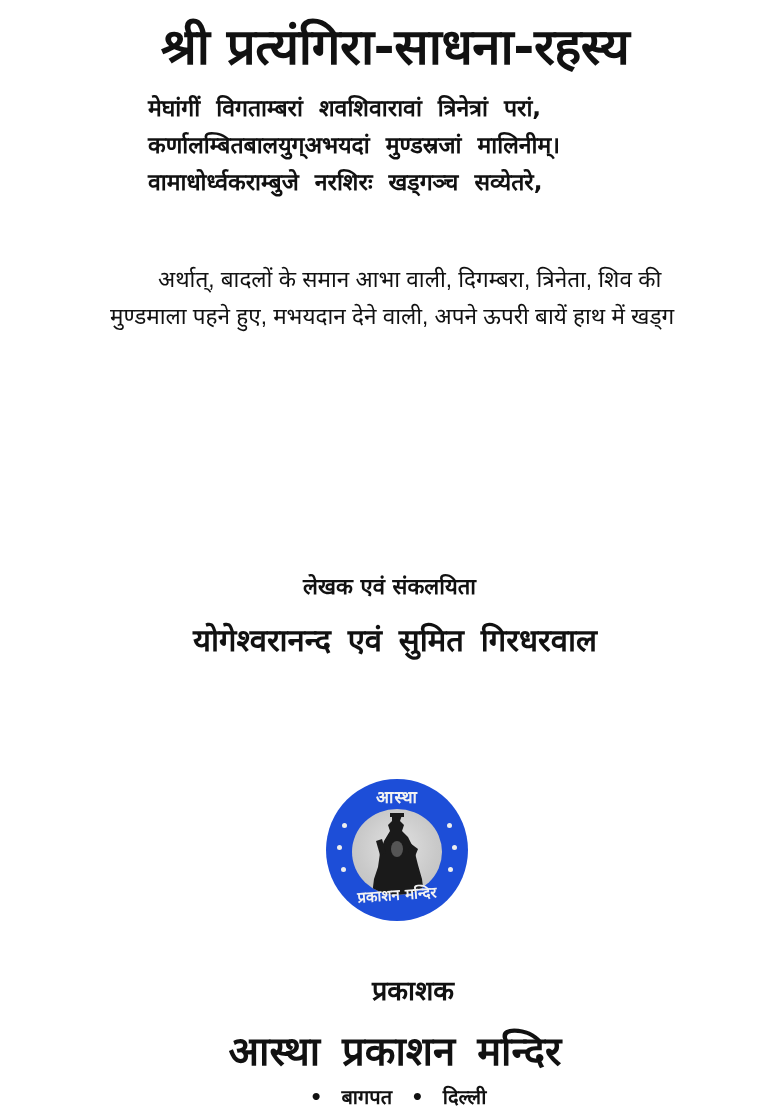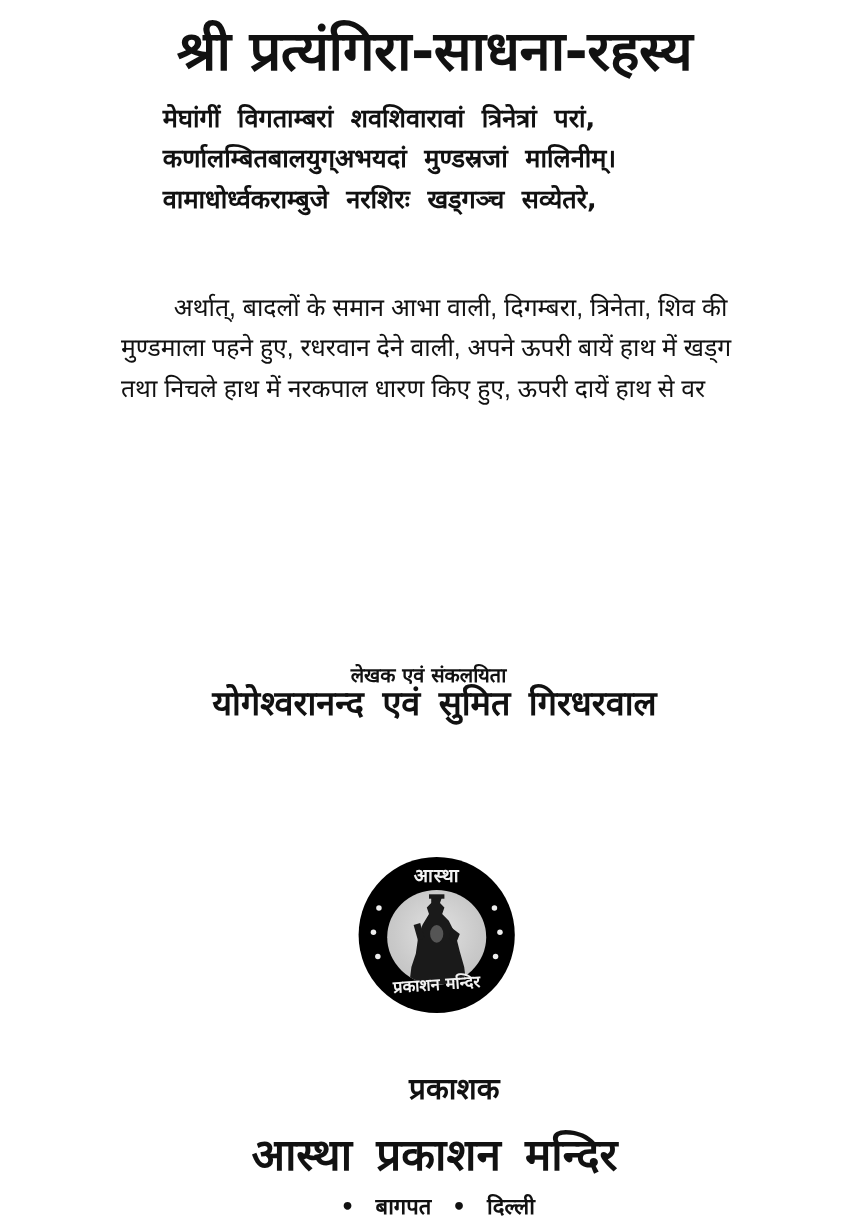--- a/index.html
+++ b/index.html
@@ -66,43 +66,42 @@
       overflow: visible;
     }
     .para .line.indent {
       padding-left: 48px;
     }
     .author-label {
       position: absolute;
       left: 0; top: 560px;
       width: 779px;
       text-align: center;
-      font-size: 18px;
+      font-size: 22px;
       font-weight: bold;
       line-height: 30px;
-      margin-top: 28px;
     }
     .author-names {
       position: absolute;
       left: 0; top: 606px;
       width: 790px;
       text-align: center;
       font-size: 31px;
       font-weight: bold;
       line-height: 44px;
       word-spacing: 6px;
     }
     .logo {
       position: absolute;
       left: 326px;
       top: 767px;
       width: 142px;
       height: 142px;
       border-radius: 50%;
-      background: #000000;
+      background: #1d4ed8;
     }
     .logo-inner {
       position: absolute;
       left: 26px; top: 30px;
       width: 90px; height: 86px;
       border-radius: 50%;
       background: radial-gradient(circle at 50% 45%, #e2e2e2 0%, #c9c9c9 60%, #bdbdbd 100%);
       overflow: hidden;
     }
     .logo-top-text {
@@ -173,22 +172,21 @@
   <div class="title">श्री प्रत्यंगिरा-साधना-रहस्य</div>
 
   <div class="verse">
     <div class="verse-line">मेघांगीं विगताम्बरां शवशिवारावां त्रिनेत्रां परां,</div>
     <div class="verse-line">कर्णालम्बितबालयुग्अभयदां मुण्डस्रजां मालिनीम्।</div>
     <div class="verse-line">वामाधोर्ध्वकराम्बुजे नरशिरः खड्गञ्च सव्येतरे,</div>
   </div>
 
   <div class="para">
     <span class="line indent">अर्थात्, बादलों के समान आभा वाली, दिगम्बरा, त्रिनेता, शिव की</span>
-    <span class="line">मुण्डमाला पहने हुए, रधरवान देने वाली, अपने ऊपरी बायें हाथ में खड्ग</span>
-    <span class="line">तथा निचले हाथ में नरकपाल धारण किए हुए, ऊपरी दायें हाथ से वर</span>
+    <span class="line">मुण्डमाला पहने हुए, मभयदान देने वाली, अपने ऊपरी बायें हाथ में खड्ग</span>
   </div>
 
   <div class="author-label">लेखक एवं संकलयिता</div>
   <div class="author-names">योगेश्वरानन्द एवं सुमित गिरधरवाल</div>
 
   <div class="logo">
     <div class="logo-top-text">आस्था</div>
     <span class="logo-dot" style="left:16px;top:44px;"></span>
     <span class="logo-dot" style="left:11px;top:66px;"></span>
     <span class="logo-dot" style="left:15px;top:88px;"></span>

